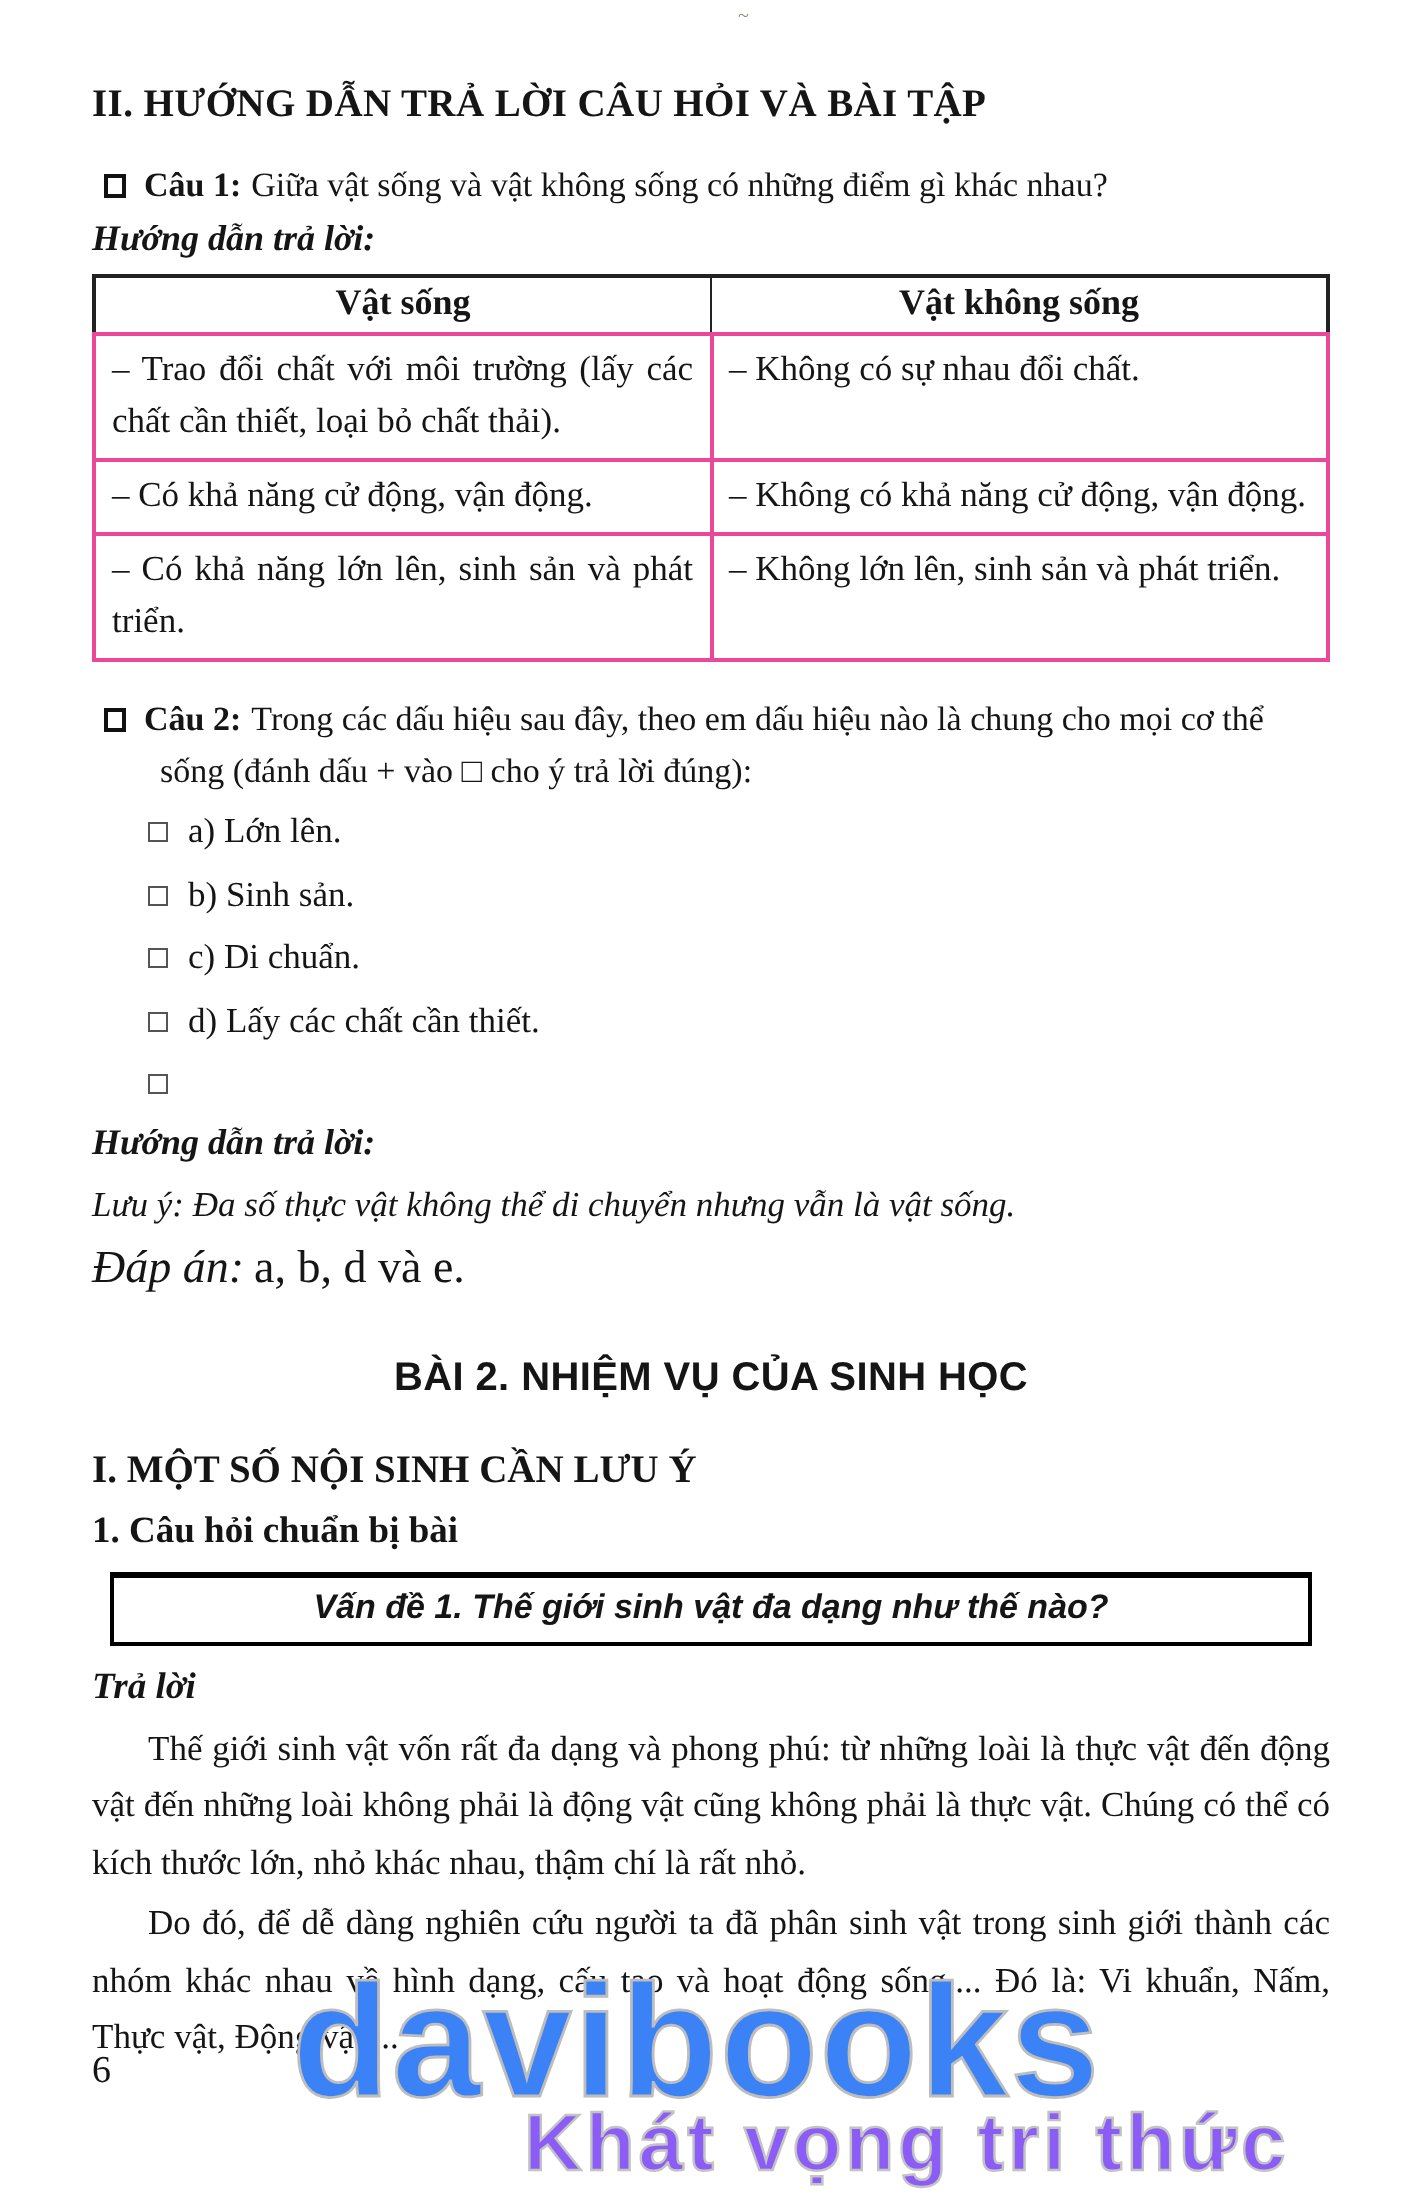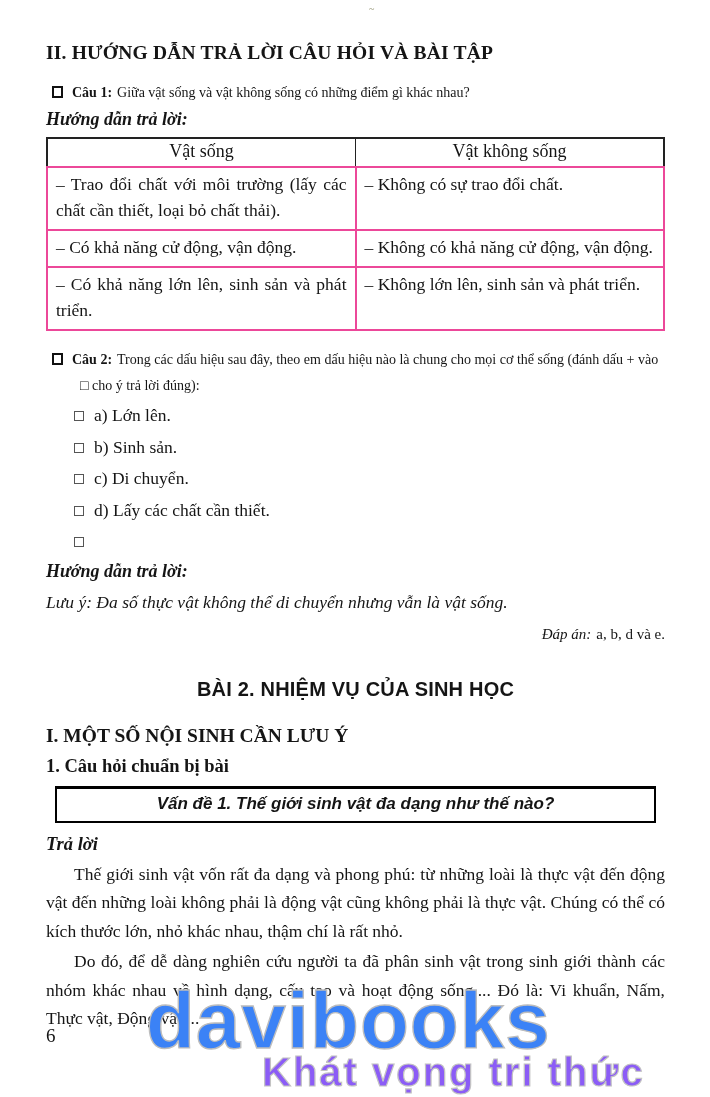--- a/index.html
+++ b/index.html
@@ -7,41 +7,41 @@
   .page {
     width:710px; height:1097px; position:relative; margin:0 auto;
     background:#ffffff; overflow:hidden; color:#151515;
     font-family:"Liberation Serif","DejaVu Serif",serif;
   }
   .top-mark { position:absolute; left:369px; top:3px; font-size:10px; color:#8f8f6e; }
   .content { padding:42px 45px 0 46px; }
 
   .sec-heading { font-size:19.5px; font-weight:bold; letter-spacing:.2px; margin:0 0 11px; }
 
-  .cau { font-size:14px; line-height:26px; margin:16px 0 3px; padding-left:34px; text-indent:-28px; }
+  .cau { font-size:17px; line-height:26px; margin:16px 0 3px; padding-left:34px; text-indent:-28px; }
   .sq-bullet { display:inline-block; width:11px; height:12px; border:2.2px solid #111;
                margin-right:9px; vertical-align:-1px; text-indent:0; }
   .cau-label { margin-right:5px; }
 
   .hdl { font-size:18px; font-weight:bold; font-style:italic; margin:3px 0 7px; }
 
   table.cmp { width:100%; border-collapse:collapse; border:2px solid #222;
               font-size:17.5px; margin:0 0 9px; }
-  table.cmp th { border:1px solid #222; border-bottom:1.5px solid #222; font-weight:normal;
+  table.cmp th { border:1px solid #222; border-bottom:1.5px solid #222; font-weight:bold;
                  font-size:18px; padding:2px 4px 4px; text-align:center; }
   table.cmp td { border:2px solid #ec4899; width:50%; padding:3px 8px 6px; text-align:justify;
                  line-height:26px; vertical-align:top; }
 
   .options { margin:4px 0 6px; }
   .opt { font-size:17.5px; line-height:25px; margin:0 0 6.5px 28px; }
   .cb { display:inline-block; width:10px; height:10px; border:1.3px solid #555;
         margin-right:10px; vertical-align:0; }
 
   .luuy { font-size:17.5px; font-style:italic; line-height:26px; margin:2px 0 6px; }
-  .dapan { font-size:15px; line-height:26px; margin:0 0 4px;text-align:right; }
+  .dapan { font-size:23px; line-height:26px; margin:0 0 4px; }
   .dapan .lbl { font-style:italic; margin-right:5px; }
 
   .bai2-title { text-align:center; font-family:"Liberation Sans","DejaVu Sans",sans-serif;
                 font-weight:bold; font-size:20px; margin:31px 0 0; letter-spacing:.2px; }
   .sec1 { font-size:19.5px; font-weight:bold; margin:24px 0 0; }
   .sub1 { font-size:18.5px; font-weight:bold; margin:9px 0 9px; }
 
   .vande { border:2px solid #000; border-top-width:3.5px; margin:0 9px;
            padding:5px 4px 7px; text-align:center;
            font-family:"Liberation Sans","DejaVu Sans",sans-serif;
@@ -78,39 +78,39 @@
     <table class="cmp">
       <thead>
         <tr>
           <th>Vật sống</th>
           <th>Vật không sống</th>
         </tr>
       </thead>
       <tbody>
         <tr>
           <td>– Trao đổi chất với môi trường (lấy các chất cần thiết, loại bỏ chất thải).</td>
-          <td>– Không có sự trao đổi chất.</td>
+          <td>– Không có sự nhau đổi chất.</td>
         </tr>
         <tr>
           <td>– Có khả năng cử động, vận động.</td>
           <td>– Không có khả năng cử động, vận động.</td>
         </tr>
         <tr>
           <td>– Có khả năng lớn lên, sinh sản và phát triển.</td>
           <td>– Không lớn lên, sinh sản và phát triển.</td>
         </tr>
       </tbody>
     </table>
 
     <p class="cau"><span class="sq-bullet"></span><strong class="cau-label">Câu 2:</strong><span>Trong các dấu hiệu sau đây, theo em dấu hiệu nào là chung cho mọi cơ thể sống (đánh dấu + vào □ cho ý trả lời đúng):</span></p>
 
     <div class="options">
       <p class="opt"><span class="cb"></span><span>a) Lớn lên.</span></p>
       <p class="opt"><span class="cb"></span><span>b) Sinh sản.</span></p>
-      <p class="opt"><span class="cb"></span><span>c) Di chuyển.</span></p>
+      <p class="opt"><span class="cb"></span><span>c) Di chuẩn.</span></p>
       <p class="opt"><span class="cb"></span><span>d) Lấy các chất cần thiết.</span></p>
       <p class="opt"><span class="cb"></span></p>
     </div>
 
     <p class="hdl">Hướng dẫn trả lời:</p>
 
     <p class="luuy">Lưu ý: Đa số thực vật không thể di chuyển nhưng vẫn là vật sống.</p>
 
     <p class="dapan"><em class="lbl">Đáp án:</em><span>a, b, d và e.</span></p>
 

